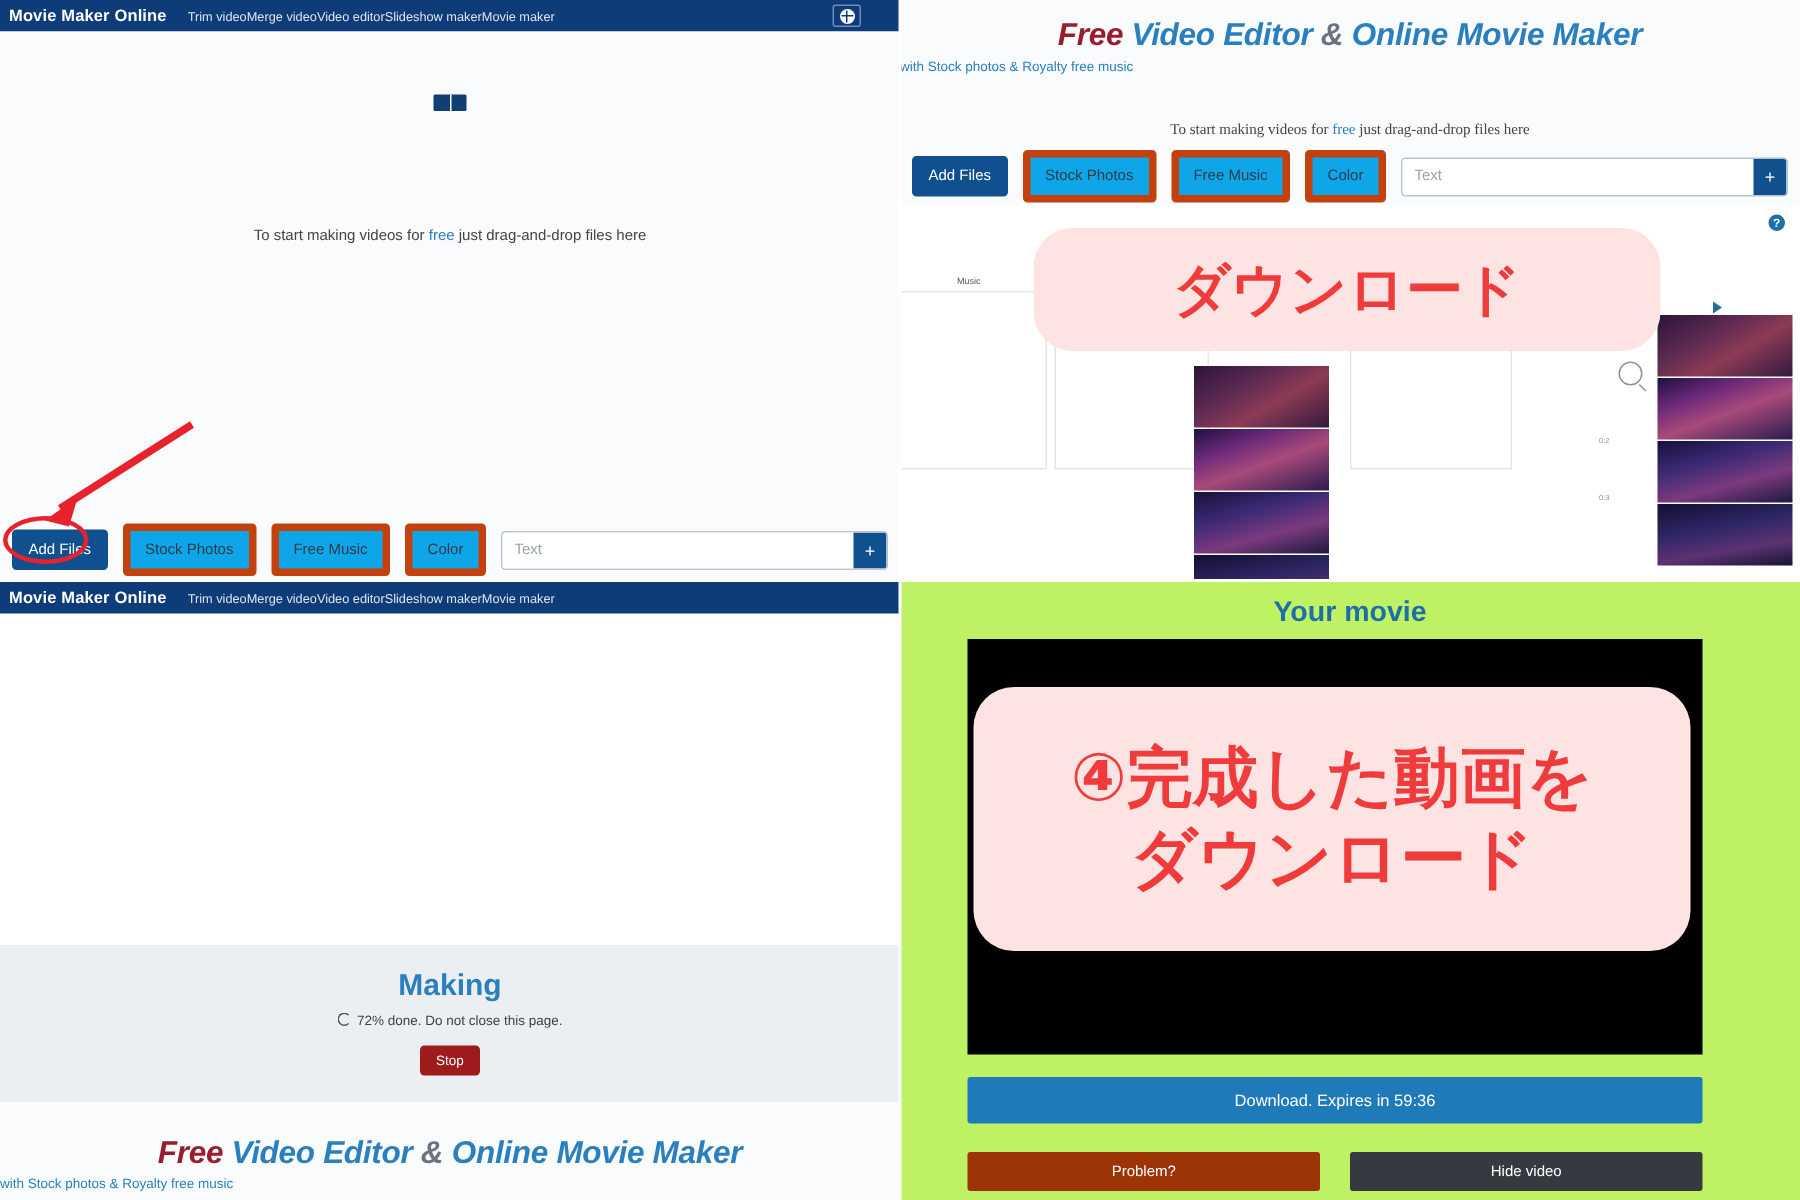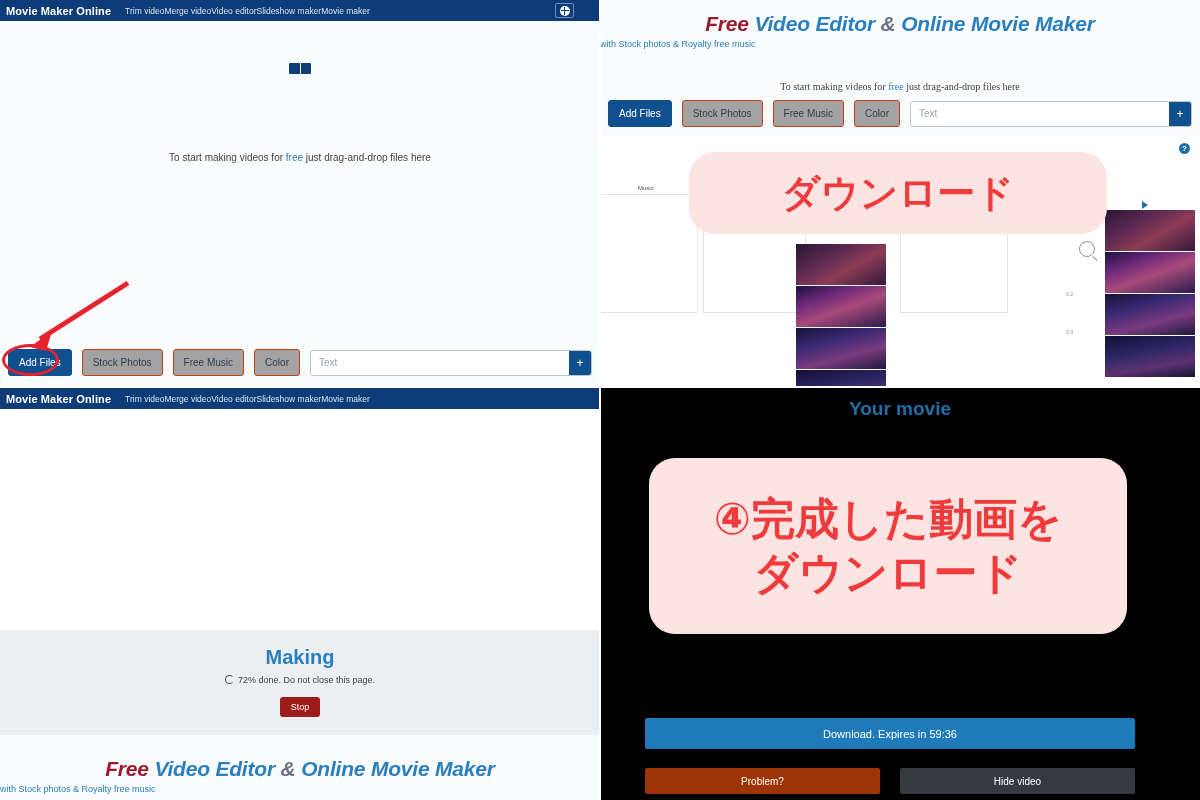--- a/index.html
+++ b/index.html
@@ -5,21 +5,21 @@
   * { box-sizing: border-box; margin:0; padding:0; }
   html,body { width:1200px; height:800px; overflow:hidden; }
   body { font-family:"Liberation Sans", sans-serif; background:#fff; }
 
   .grid { position:relative; width:1200px; height:800px; }
 
   .panel { position:absolute; overflow:hidden; background:#fff; }
   #p1 { left:0;   top:0;   width:600px; height:388px; }
   #p2 { left:600px; top:0; width:600px; height:388px; }
   #p3 { left:0;   top:388px; width:600px; height:412px; }
-  #p4 { left:600px; top:388px; width:600px; height:412px; background:#000000; }
+  #p4 { left:600px; top:388px; width:600px; height:412px; background:#bef264; }
 
   
   .navbar { height:21px; background:#0d3c78; display:flex; align-items:center;
             padding:0 6px; position:relative; }
   .nav-brand { color:#fff; font-size:11px; font-weight:700; letter-spacing:.1px; }
   .nav-links { display:flex; margin-left:14px; }
   .nav-link { color:#dbe5f0; font-size:8.5px; }
   .lang-box { position:absolute; right:26px; top:3px; width:19px; height:15px;
               border:1px solid #6f8db5; border-radius:2px; display:flex;
               align-items:center; justify-content:center; }
@@ -43,21 +43,21 @@
   .film-icon { width:22px; height:11px; background:#123f73; margin:0 auto;
                position:relative; border-radius:1px; }
   .film-icon:after { content:""; position:absolute; left:50%; top:0; width:1px;
                      height:11px; background:#fff; }
   .dz-text { font-size:10px; color:#444; margin-top:78px; }
   .dz-text .lnk { color:#2a7fbf; }
 
   .btnrow { display:flex; align-items:center; gap:10px; padding:8px 8px 0 8px; }
   .btn { font-size:10px; padding:7px 10px; border-radius:3px; white-space:nowrap; }
   .btn-primary { background:#10508f; color:#fff; border:1px solid #10508f; }
-  .btn-outline { background:#a3a3a3; color:#2d3c4c; border:1px solid #c2410c; }
+  .btn-outline { background:#0ea5e9; color:#2d3c4c; border:5px solid #c2410c; }
   .textfield { flex:1; display:flex; border:1px solid #b9c4d0; border-radius:3px;
                overflow:hidden; background:#fff; height:26px; }
   .textfield input { flex:1; border:0; outline:0; font-size:10px; padding:0 8px;
                      color:#333; font-family:"Liberation Sans", sans-serif; }
   .textfield input::placeholder { color:#9aa3ab; }
   .plus { width:22px; background:#10508f; color:#fff; display:flex;
           align-items:center; justify-content:center; font-size:12px; }
 
   
   .hl-ellipse { position:absolute; border:3px solid #e8222c; border-radius:50%;
@@ -263,21 +263,21 @@
 
   </div>
 
   <div class="panel" id="p4">
     <div class="ym-title">Your movie</div>
     <div class="video-box"></div>
     <div class="dl-btn">Download. Expires in 59:36</div>
     <div class="prob-btn">Problem?</div>
     <div class="hide-btn">Hide video</div>
 
-    <div class="callout" style="left:49px; top:70px; width:478px; height:176px; font-size:44px;">
+    <div class="callout" style="left:49px; top:70px; width:478px; height:176px; font-size:44px;border-radius:27px;">
       <div>④完成した動画を</div>
       <div>ダウンロード</div>
     </div>
   </div>
 
   <div class="divider-v"></div>
   <div class="divider-h"></div>
 </div>
 
 </body></html>

